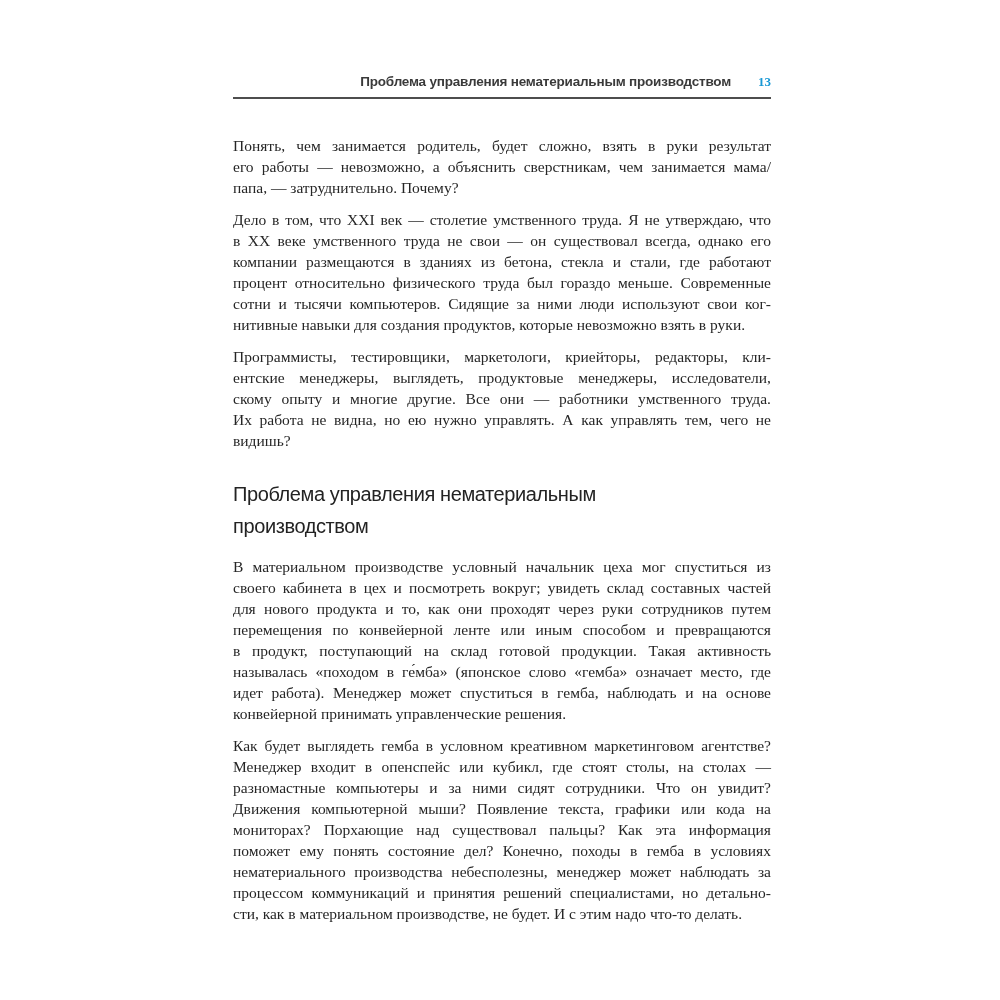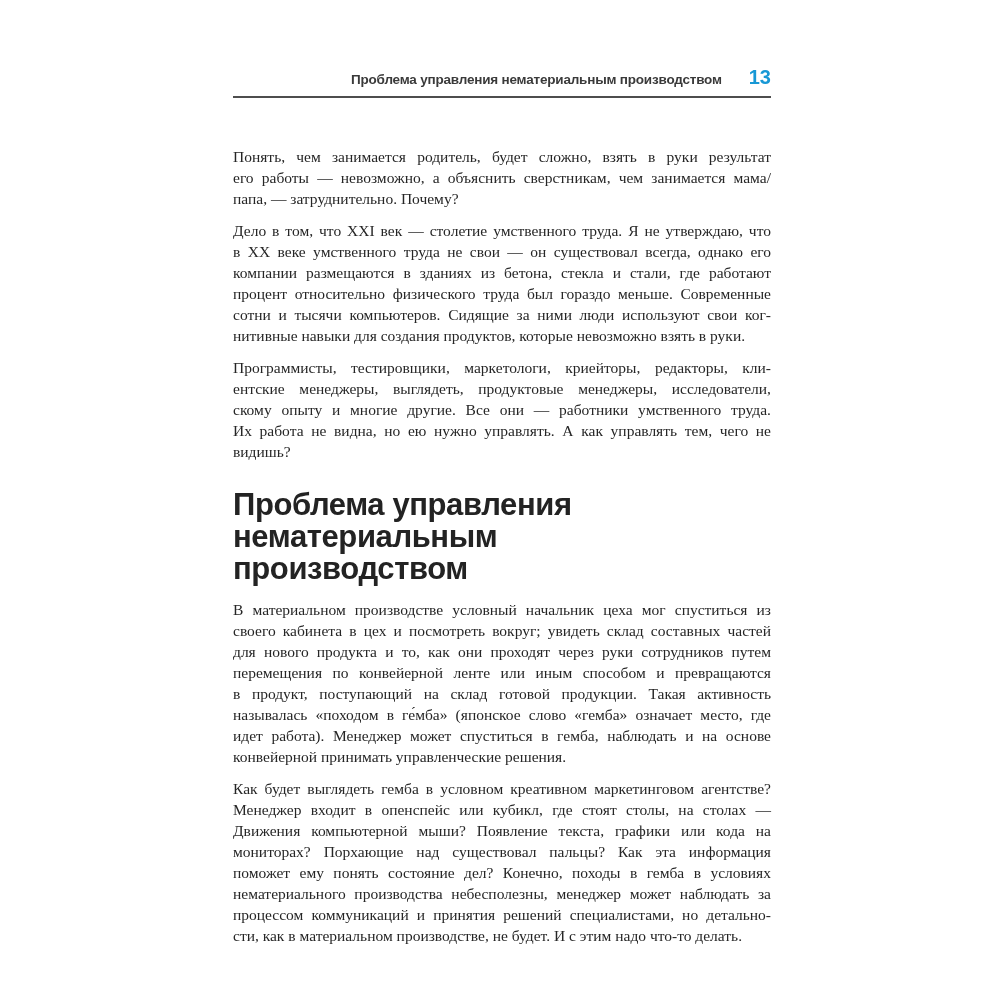--- a/index.html
+++ b/index.html
@@ -11,65 +11,65 @@
     width: 1000px;
     height: 1000px;
     position: relative;
     font-family: "Liberation Serif", serif;
     color: #262626;
     overflow: hidden;
   }
   .page-column {
     position: absolute;
     left: 233px;
-    top: 8px;
+    top: 16px;
     width: 538px;
   }
   .page-header {
     display: flex;
     justify-content: flex-end;
     align-items: baseline;
     gap: 27px;
     padding-top: 58px;
     padding-bottom: 7px;
     border-bottom: 2px solid #4e4e4e;
   }
   .running-title {
     font-family: "Liberation Sans", sans-serif;
     font-size: 13.5px;
     font-weight: 600;
     letter-spacing: -0.2px;
     color: #3a3a3a;
     white-space: nowrap;
   }
   .page-number {
-    font-family: Liberation Sans, sans-serif;
-    font-size: 20px;
+    font-family: Liberation Serif, serif;
+    font-size: 13px;
     font-weight: 700;
   }
   .body-text {
-    margin-top: 48px;
+    margin-top: 36px;
   }
   .para {
     font-size: 15.5px;
     line-height: 21px;
     margin: 0 0 11px 0;
   }
   .para .line {
     text-align: justify;
     text-align-last: justify;
     white-space: normal;
   }
   .para .line.last {
     text-align-last: left;
   }
   .section-heading {
     font-family: "Liberation Sans", sans-serif;
-    font-size: 31px;
-    font-weight: 700;
+    font-size: 20px;
+    font-weight: 400;
     letter-spacing: -0.4px;
     line-height: 32px;
     color: #232323;
     margin: 27px 0 14px 0;
   }
 </style>
 </head>
 <body>
 
 <div class="page-column">
@@ -113,20 +113,21 @@
           <div class="line">для нового продукта и то, как они проходят через руки сотрудников путем</div>
           <div class="line">перемещения по конвейерной ленте или иным способом и превращаются</div>
           <div class="line">в продукт, поступающий на склад готовой продукции. Такая активность</div>
           <div class="line">называлась «походом в ге́мба» (японское слово «гемба» означает место, где</div>
           <div class="line">идет работа). Менеджер может спуститься в гемба, наблюдать и на основе</div>
           <div class="line last">конвейерной принимать управленческие решения.</div>
         </div>
         <div class="para">
           <div class="line">Как будет выглядеть гемба в условном креативном маркетинговом агентстве?</div>
           <div class="line">Менеджер входит в опенспейс или кубикл, где стоят столы, на столах —</div>
+          <div class="line">разномастные компьютеры и за ними сидят сотрудники. Что он увидит?</div>
           <div class="line">Движения компьютерной мыши? Появление текста, графики или кода на</div>
           <div class="line">мониторах? Порхающие над существовал пальцы? Как эта информация</div>
           <div class="line">поможет ему понять состояние дел? Конечно, походы в гемба в условиях</div>
           <div class="line">нематериального производства небесполезны, менеджер может наблюдать за</div>
           <div class="line">процессом коммуникаций и принятия решений специалистами, но детально-</div>
           <div class="line last">сти, как в материальном производстве, не будет. И с этим надо что-то делать.</div>
         </div>
       </div>
   </div>
 

